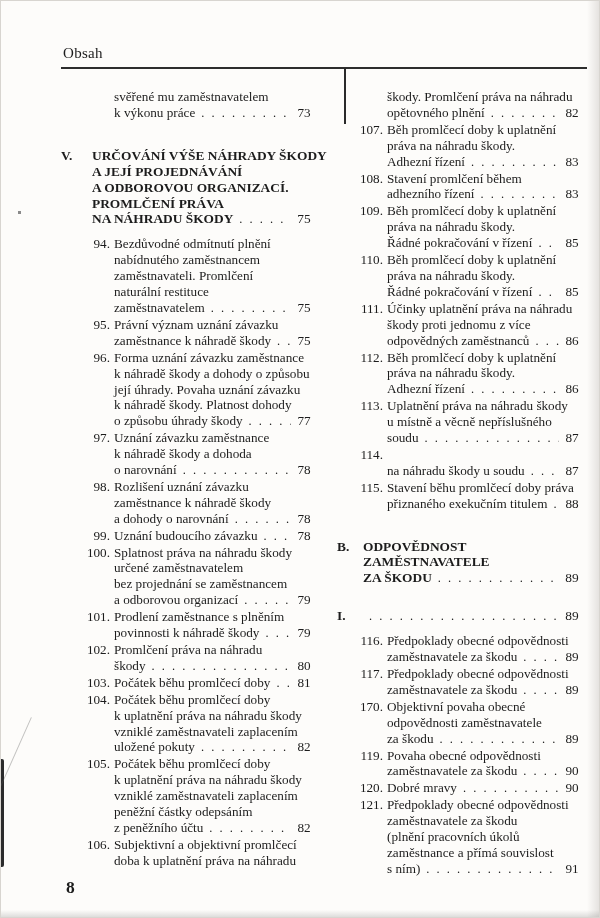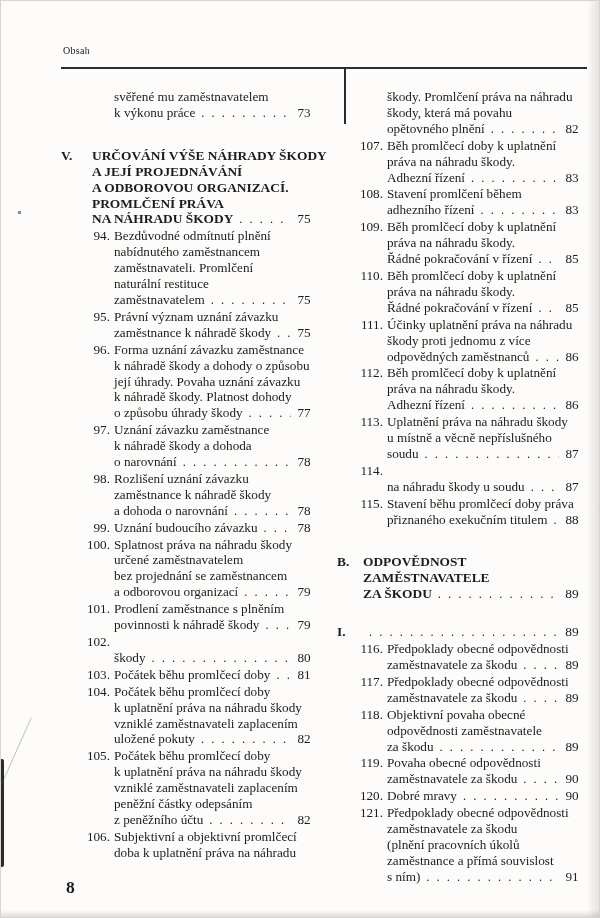--- a/index.html
+++ b/index.html
@@ -8,21 +8,21 @@
     width:600px; height:918px;
     background:#fdfcfa;
     border:1px solid #d8d5d0;
     box-sizing:border-box;
     font-family:"Liberation Serif", "DejaVu Serif", serif;
     color:#1c1c1c;
     overflow:hidden;
   }
   .page-header {
     position:absolute; left:62px; top:44px;
-    font-size:10px; letter-spacing:0.3px;
+    font-size:15px; letter-spacing:0.3px;
   }
   .header-rule {
     position:absolute; left:60px; top:66px;
     width:526px; height:2px; background:#2d2d2d;
   }
   .artifact-vline {
     position:absolute; left:343px; top:67px;
     width:2px; height:56px; background:#2a2a2a;
   }
   .artifact-left-streak {
@@ -67,21 +67,21 @@
   .col-right .line.sec .lbl { width:22px; }
   .txt { flex:0 0 auto; }
   .dots {
     flex:1 1 auto; overflow:hidden; white-space:nowrap;
     font-weight:normal; letter-spacing:2px;
     margin:0 4px 0 6px; font-size:12.5px;
   }
   .pg { flex:0 0 auto; min-width:18px; text-align:center; font-weight:normal; }
   .gap-lg { margin-top:26px; }
   .gap-md { margin-top:21px; }
-  .gap-sm { margin-top:0;  }
+  .gap-sm { margin-top:8px;  }
   .page-num {
     position:absolute; left:65px; top:876px;
     font-size:17.5px; font-weight:bold;
   }
 </style>
 </head>
 <body>
 
 <div class="page">
   <div class="page-header">Obsah</div>
@@ -192,21 +192,21 @@
       <div class="line">
         <span class="lbl">98.</span>
         <span class="txt">Rozlišení uznání závazku</span>
       </div>
       <div class="line">
         <span class="lbl"></span>
         <span class="txt">zaměstnance k náhradě škody</span>
       </div>
       <div class="line">
         <span class="lbl"></span>
-        <span class="txt">a dohoda o narovnání</span>
+        <span class="txt">a dohody o narovnání</span>
         <span class="dots">. . . . . . . . . . . . . . . . . . . . . . . . . . . . . . . . . . . . . . . . . . . . . . . . . . . . . . . . . . . . </span>
         <span class="pg">78</span>
       </div>
       <div class="line">
         <span class="lbl">99.</span>
         <span class="txt">Uznání budoucího závazku</span>
         <span class="dots">. . . . . . . . . . . . . . . . . . . . . . . . . . . . . . . . . . . . . . . . . . . . . . . . . . . . . . . . . . . . </span>
         <span class="pg">78</span>
       </div>
       <div class="line">
@@ -232,20 +232,21 @@
         <span class="txt">Prodlení zaměstnance s plněním</span>
       </div>
       <div class="line">
         <span class="lbl"></span>
         <span class="txt">povinnosti k náhradě škody</span>
         <span class="dots">. . . . . . . . . . . . . . . . . . . . . . . . . . . . . . . . . . . . . . . . . . . . . . . . . . . . . . . . . . . . </span>
         <span class="pg">79</span>
       </div>
       <div class="line">
         <span class="lbl">102.</span>
+        <span class="txt">Promlčení práva na náhradu</span>
       </div>
       <div class="line">
         <span class="lbl"></span>
         <span class="txt">škody</span>
         <span class="dots">. . . . . . . . . . . . . . . . . . . . . . . . . . . . . . . . . . . . . . . . . . . . . . . . . . . . . . . . . . . . </span>
         <span class="pg">80</span>
       </div>
       <div class="line">
         <span class="lbl">103.</span>
         <span class="txt">Počátek běhu promlčecí doby</span>
@@ -298,24 +299,20 @@
       </div>
       <div class="line">
         <span class="lbl"></span>
         <span class="txt">doba k uplatnění práva na náhradu</span>
       </div>
     </div>
   <div class="col col-right" id="col-right">
       <div class="line">
         <span class="lbl"></span>
         <span class="txt">škody. Promlčení práva na náhradu</span>
-      </div>
-      <div class="line">
-        <span class="lbl"></span>
-        <span class="txt">škody, která má povahu</span>
       </div>
       <div class="line">
         <span class="lbl"></span>
         <span class="txt">opětovného plnění</span>
         <span class="dots">. . . . . . . . . . . . . . . . . . . . . . . . . . . . . . . . . . . . . . . . . . . . . . . . . . . . . . . . . . . . </span>
         <span class="pg">82</span>
       </div>
       <div class="line">
         <span class="lbl">107.</span>
         <span class="txt">Běh promlčecí doby k uplatnění</span>
@@ -462,21 +459,21 @@
         <span class="lbl">117.</span>
         <span class="txt">Předpoklady obecné odpovědnosti</span>
       </div>
       <div class="line">
         <span class="lbl"></span>
         <span class="txt">zaměstnavatele za škodu</span>
         <span class="dots">. . . . . . . . . . . . . . . . . . . . . . . . . . . . . . . . . . . . . . . . . . . . . . . . . . . . . . . . . . . . </span>
         <span class="pg">89</span>
       </div>
       <div class="line">
-        <span class="lbl">118.</span>
+        <span class="lbl">170.</span>
         <span class="txt">Objektivní povaha obecné</span>
       </div>
       <div class="line">
         <span class="lbl"></span>
         <span class="txt">odpovědnosti zaměstnavatele</span>
       </div>
       <div class="line">
         <span class="lbl"></span>
         <span class="txt">za škodu</span>
         <span class="dots">. . . . . . . . . . . . . . . . . . . . . . . . . . . . . . . . . . . . . . . . . . . . . . . . . . . . . . . . . . . . </span>

